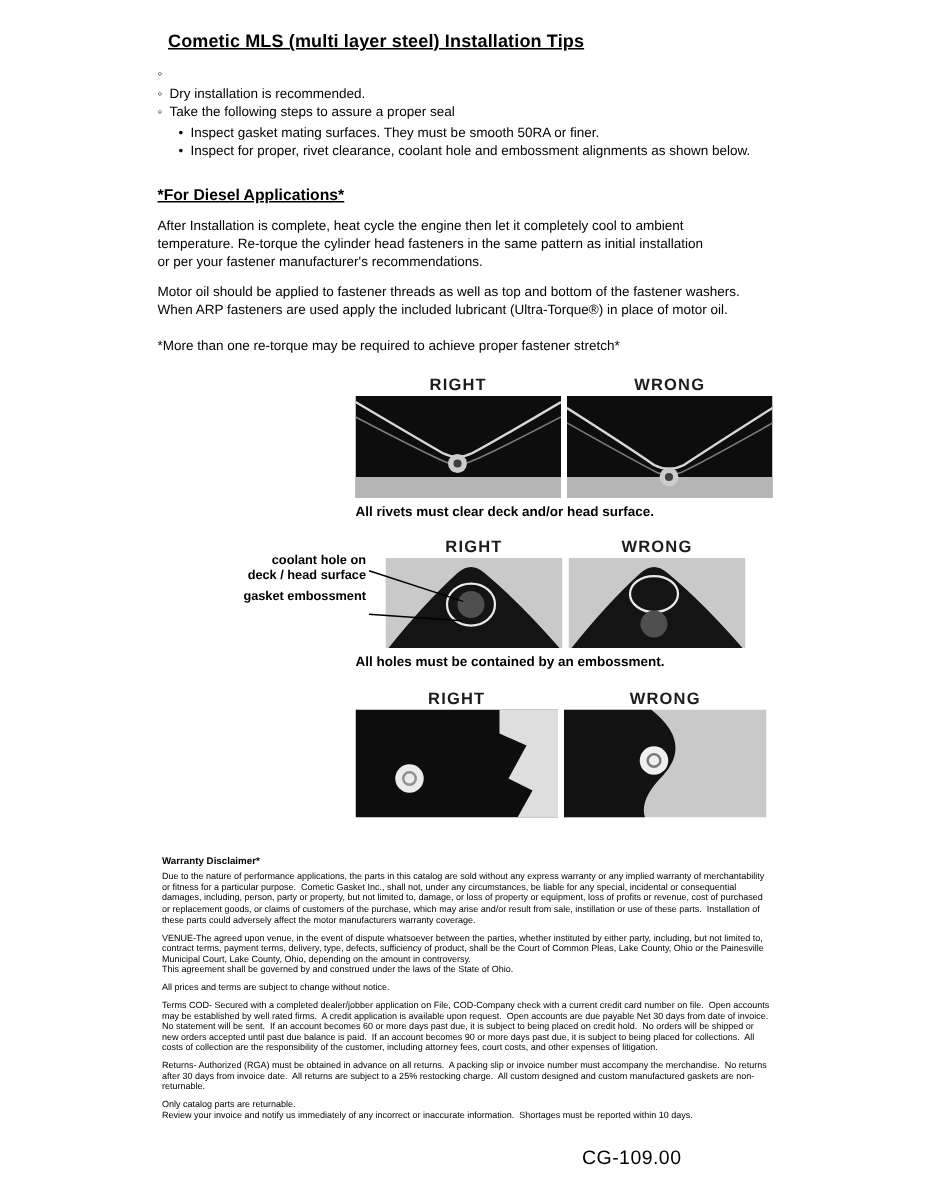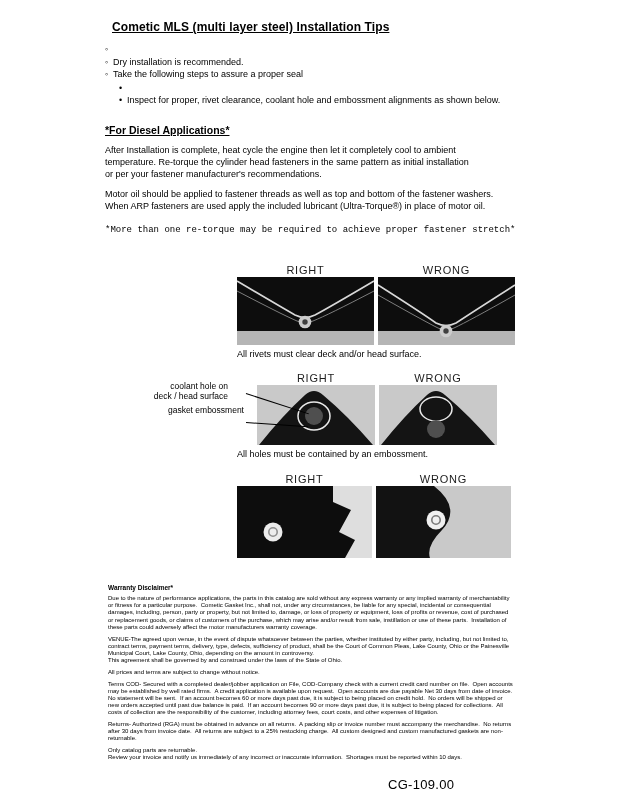--- a/index.html
+++ b/index.html
@@ -23,23 +23,23 @@
 
   .bullets { margin-top:9px; }
   .bullet { display:flex; font-size:9px; line-height:12.5px; }
   .bullet .marker { width:8px; margin-left:9px; font-size:9px; flex:none; }
   .sub-bullets { margin-left:23px; margin-top:1px; }
   .sub-bullet { display:flex; font-size:9px; line-height:12.5px; }
   .sub-bullet .marker { width:8px; font-size:9px; flex:none; }
 
   .diesel-heading { margin:17px 0 0 9px; font-size:10.5px; font-weight:bold;text-decoration:underline; }
   .para { margin:8px 0 0 9px; font-size:9px; line-height:12px; width:415px; white-space:pre-line; }
-  .note { margin:13px 0 11px 9px; font-size:9px; white-space:pre-line;font-family:Liberation Mono, monospace; }
-
-  .diagrams { margin-top:28px; }
+  .note { margin:13px 0 11px 9px; font-size:9px; white-space:pre-line; }
+
+  .diagrams { margin-top:15px;font-weight:bold; }
   .diag-row { position:relative; margin-top:11px; }
   .rw-row { display:flex; gap:4px; }
   .rw {
     display:block; text-align:center;
     font-size:11px; letter-spacing:.8px; color:#1c1c1c;
     line-height:14px;
   }
   .panels { display:flex; gap:4px; }
   .panels svg { display:block; }
   .caption { font-size:9px; margin-top:4px; white-space:pre-line; line-height:11.5px; }
@@ -79,20 +79,21 @@
       <span class="marker">◦</span>
       <span>Dry installation is recommended.</span>
     </div>
     <div class="bullet">
       <span class="marker">◦</span>
       <span>Take the following steps to assure a proper seal</span>
     </div>
     <div class="sub-bullets">
       <div class="sub-bullet">
         <span class="marker">•</span>
+        <span>Inspect gasket mating surfaces.  They must be smooth 50RA or finer.</span>
       </div>
       <div class="sub-bullet">
         <span class="marker">•</span>
         <span>Inspect for proper, rivet clearance, coolant hole and embossment alignments as shown below.</span>
       </div>
     </div>
   </div>
 
   <h2 class="diesel-heading">*For Diesel Applications*</h2>
   <p class="para">After Installation is complete, heat cycle the engine then let it completely cool to ambient
@@ -142,21 +143,21 @@
           <ellipse cx="57" cy="31" rx="16" ry="14" fill="none" stroke="#e9e9e9" stroke-width="1.5"></ellipse>
           <circle cx="57" cy="31" r="9" fill="#4f4f4f"></circle>
         </svg>
         <svg width="118" height="60" viewBox="0 0 118 60">
           <rect width="118" height="60" fill="#c9c9c9"></rect>
           <path d="M2,60 Q26,30 48,10 Q57,2 66,10 Q90,30 116,60 Z" fill="#141414"></path>
           <ellipse cx="57" cy="24" rx="16" ry="12" fill="none" stroke="#e9e9e9" stroke-width="1.5"></ellipse>
           <circle cx="57" cy="44" r="9" fill="#4f4f4f"></circle>
         </svg>
       </div>
-      <div class="side-label" style="left:20px; top:10px; width:112px;">coolant hole on
+      <div class="side-label" style="left:36px; top:10px; width:112px;">coolant hole on
 deck / head surface</div>
       <div class="connector" style="left:150px; top:22px; width:66px; transform:rotate(18deg);"></div>
       <div class="side-label" style="left:36px; top:34px; width:112px;">gasket embossment</div>
       <div class="connector" style="left:150px; top:51px; width:62px; transform:rotate(4deg);"></div>
       <div class="caption off-141">All holes must be contained by an embossment.</div>
     </div>
 
     <div class="diag-row">
       <div class="rw-row off-141">
         <span class="rw w135">RIGHT</span>

